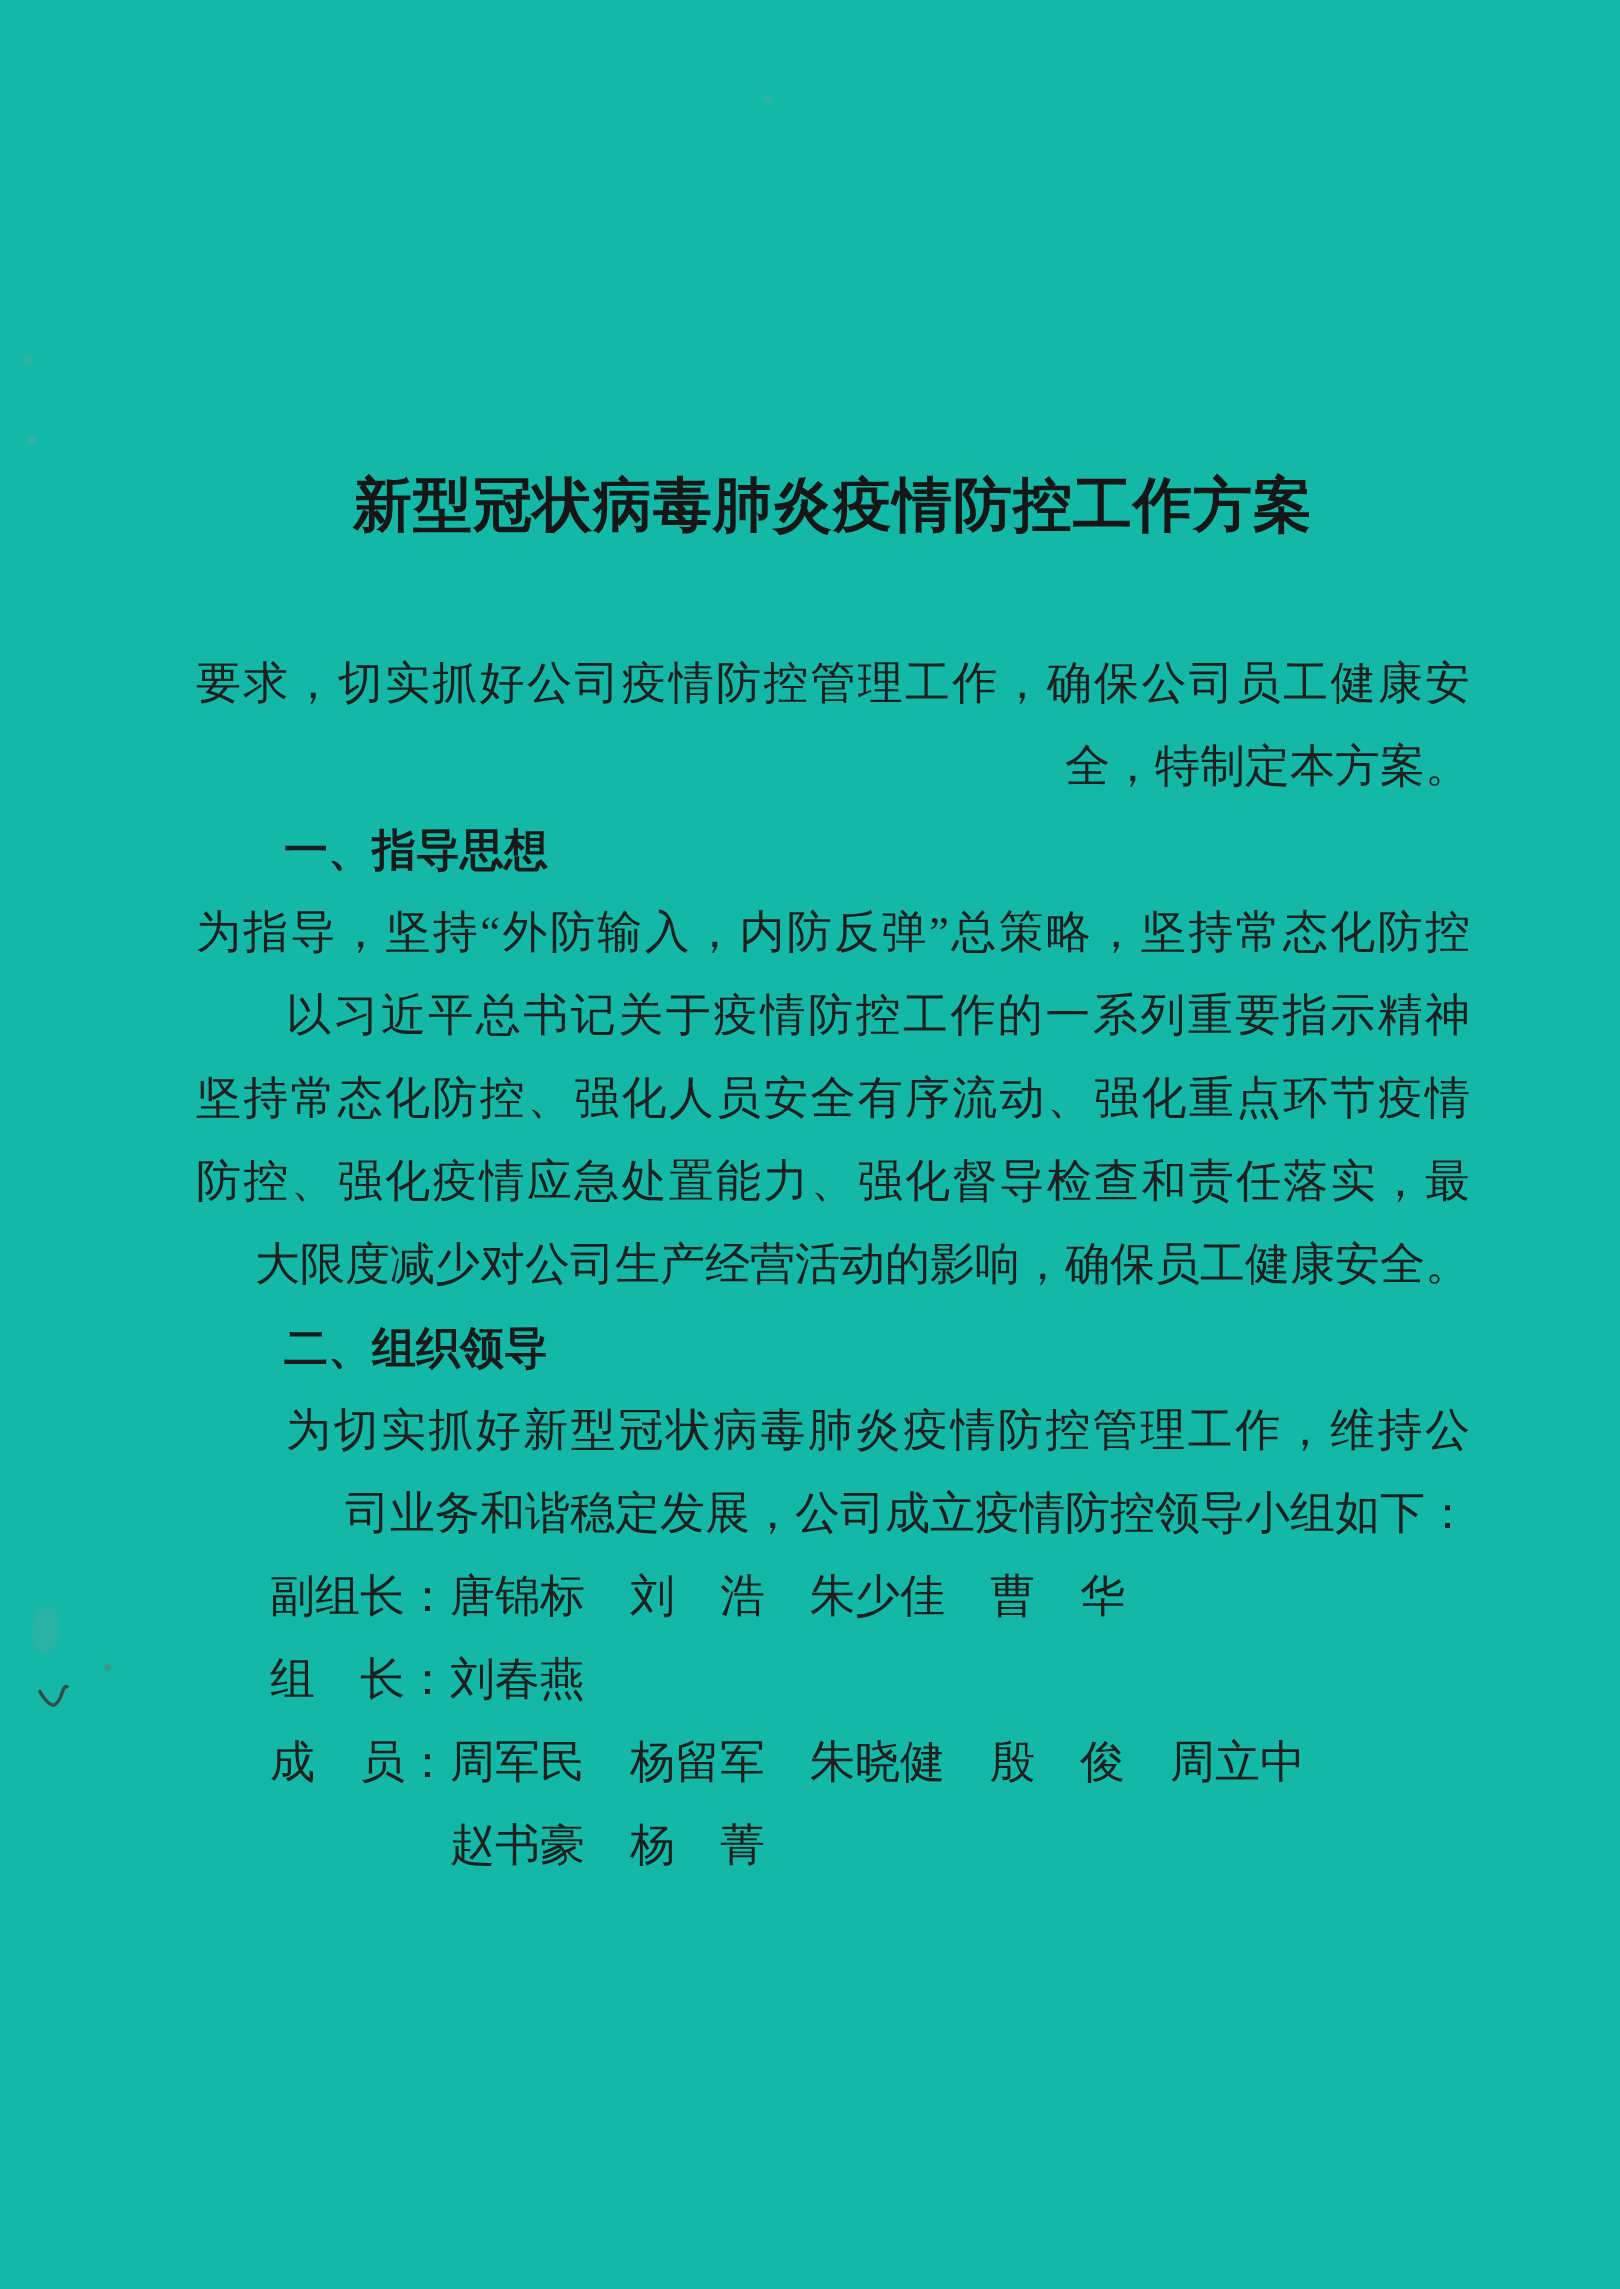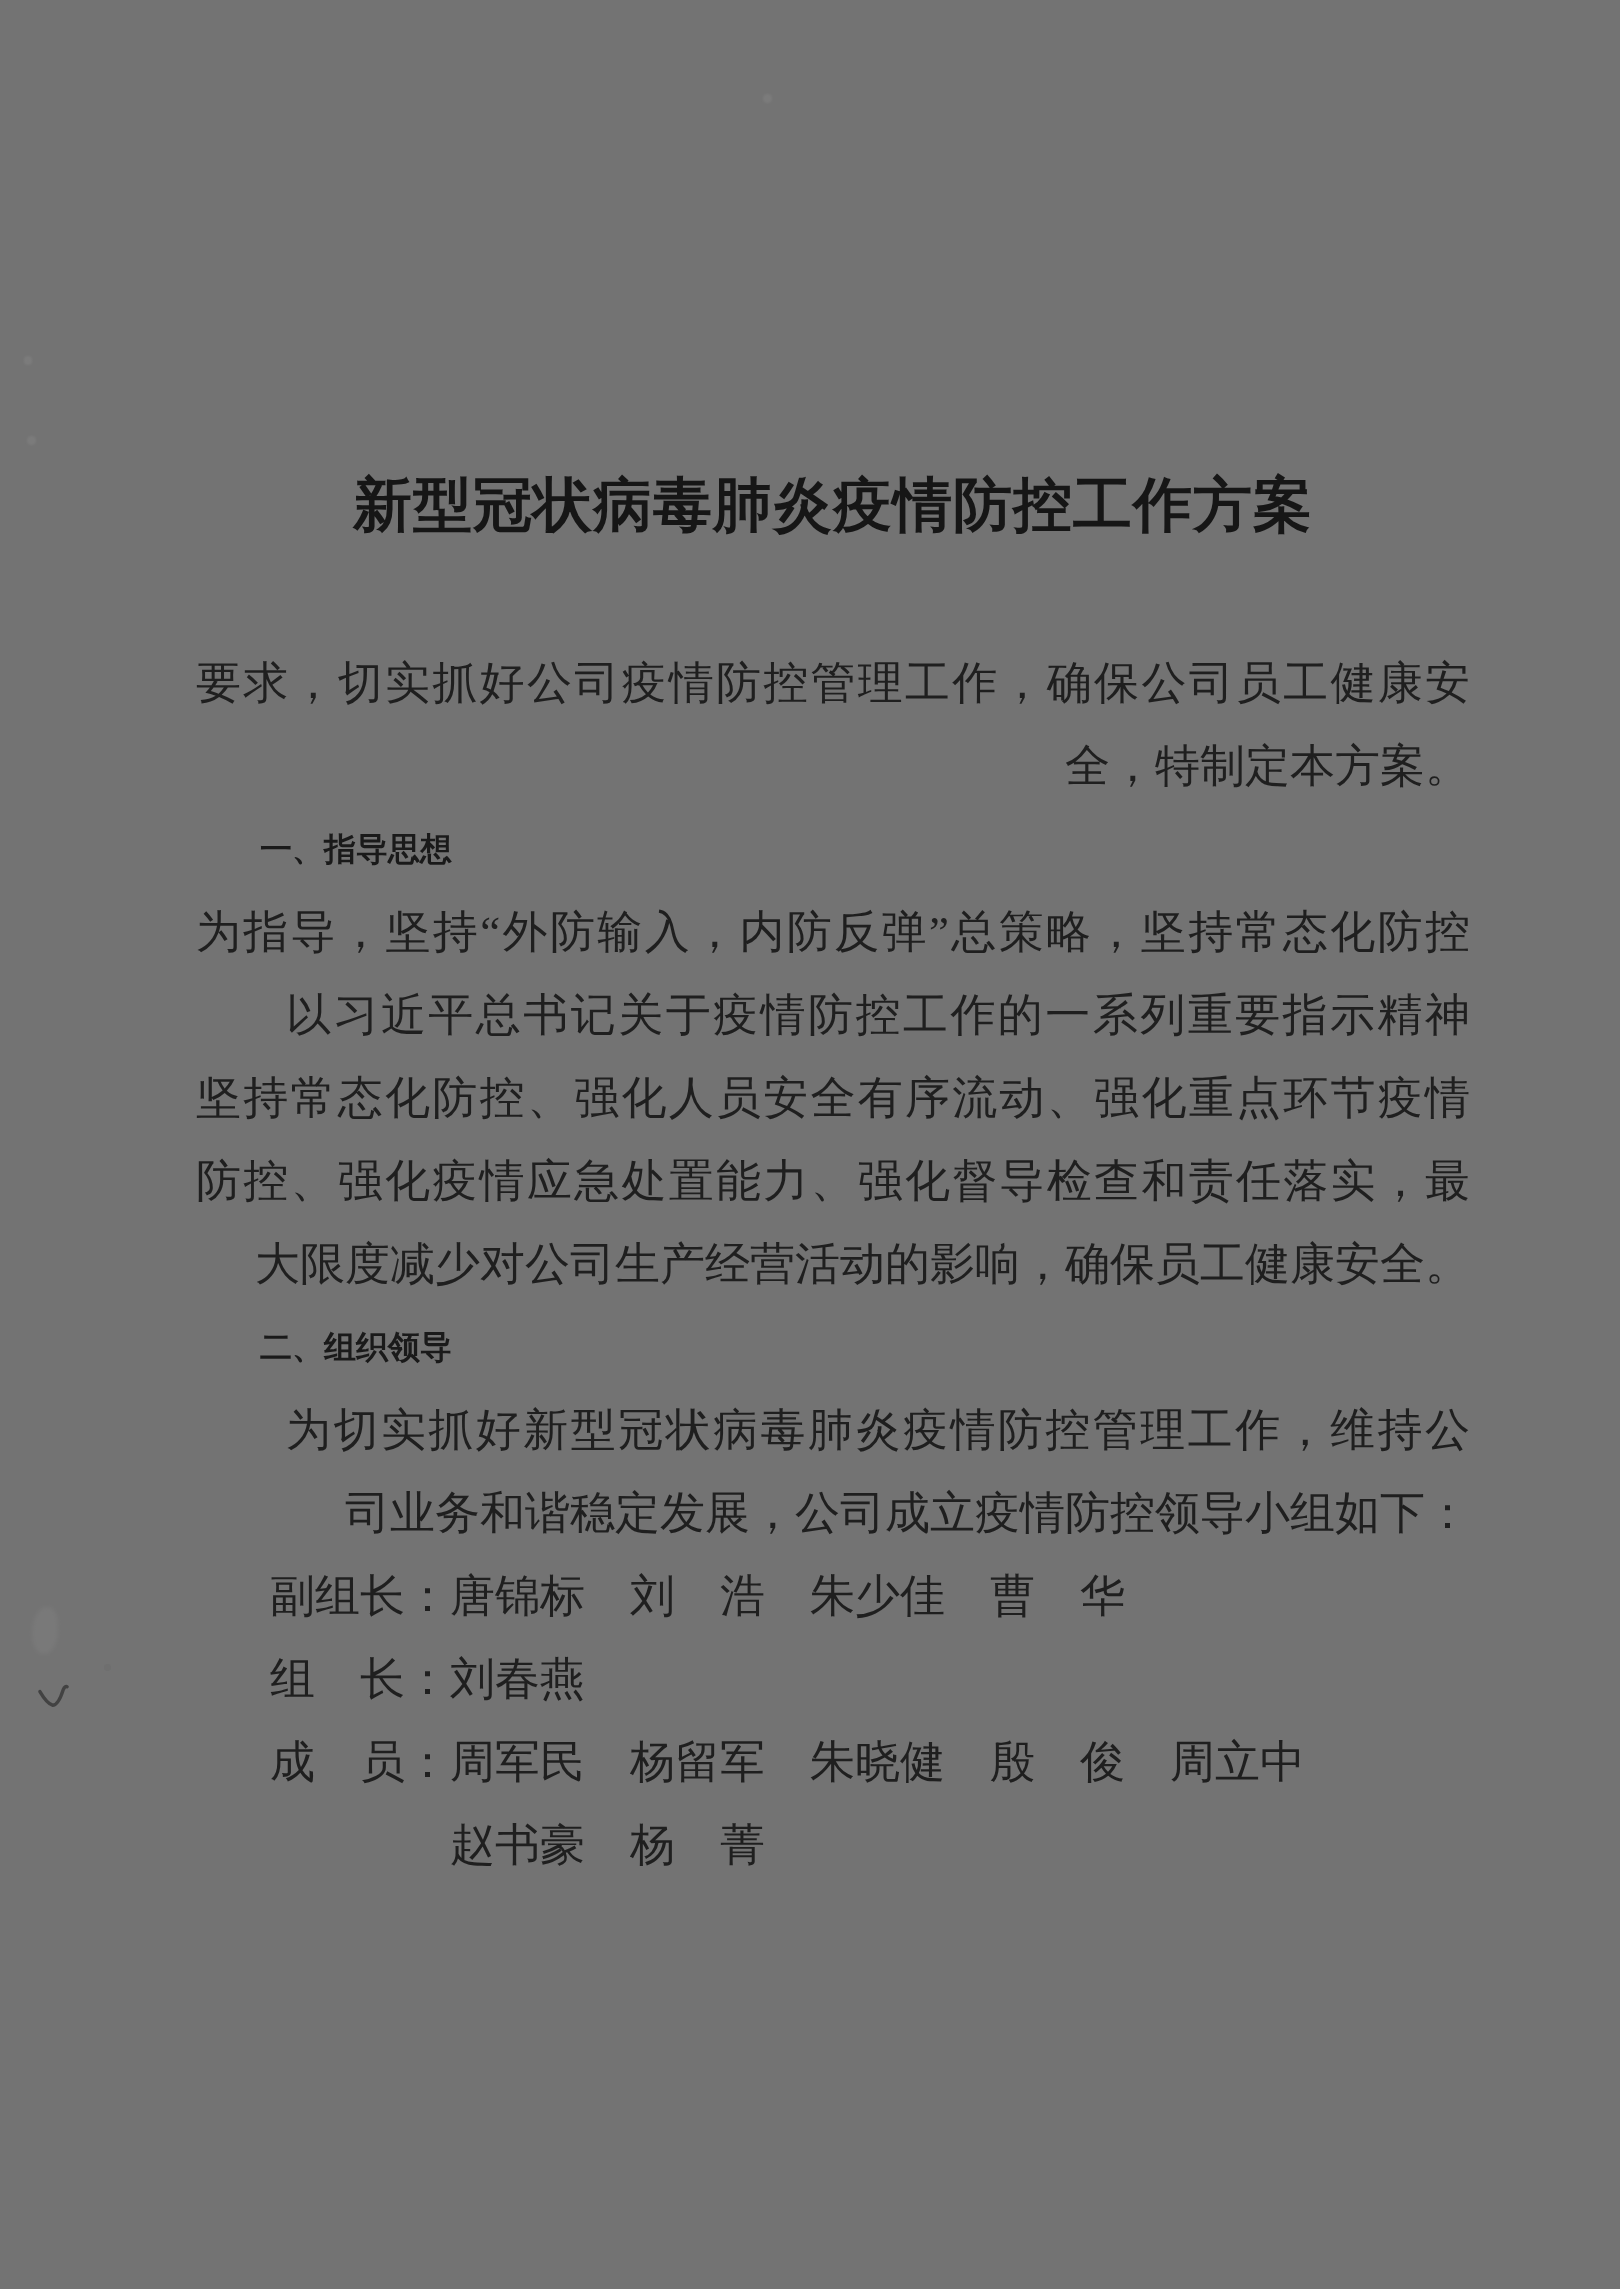--- a/index.html
+++ b/index.html
@@ -4,21 +4,21 @@
 <style>
   html, body {
     margin: 0;
     padding: 0;
     background: #ffffff;
   }
   .page {
     position: relative;
     width: 1620px;
     height: 2290px;
-    background: #737373;
+    background: #14b8a6;
     overflow: hidden;
     font-family: "Liberation Serif", "DejaVu Serif", serif;
     color: #1f1f1f;
   }
   .content {
     position: absolute;
     left: 196px;
     top: 466px;
     width: 1274px;
     font-size: 45px;
@@ -43,21 +43,21 @@
     white-space: normal;
     text-align: justify;
     text-align-last: justify;
   }
   .bodyline.indent {
     text-indent: 2em;
   }
   .section-heading {
     font-family: "Liberation Sans", "DejaVu Sans", sans-serif;
     font-weight: bold;
-    font-size: 32px;
+    font-size: 44px;
     line-height: 83px;
     color: #1a1a1a;
     text-indent: 2em;
   }
   .leaderline {
     padding-left: 74px;
     white-space: nowrap;
   }
   .leader-label {
     display: inline-block;

